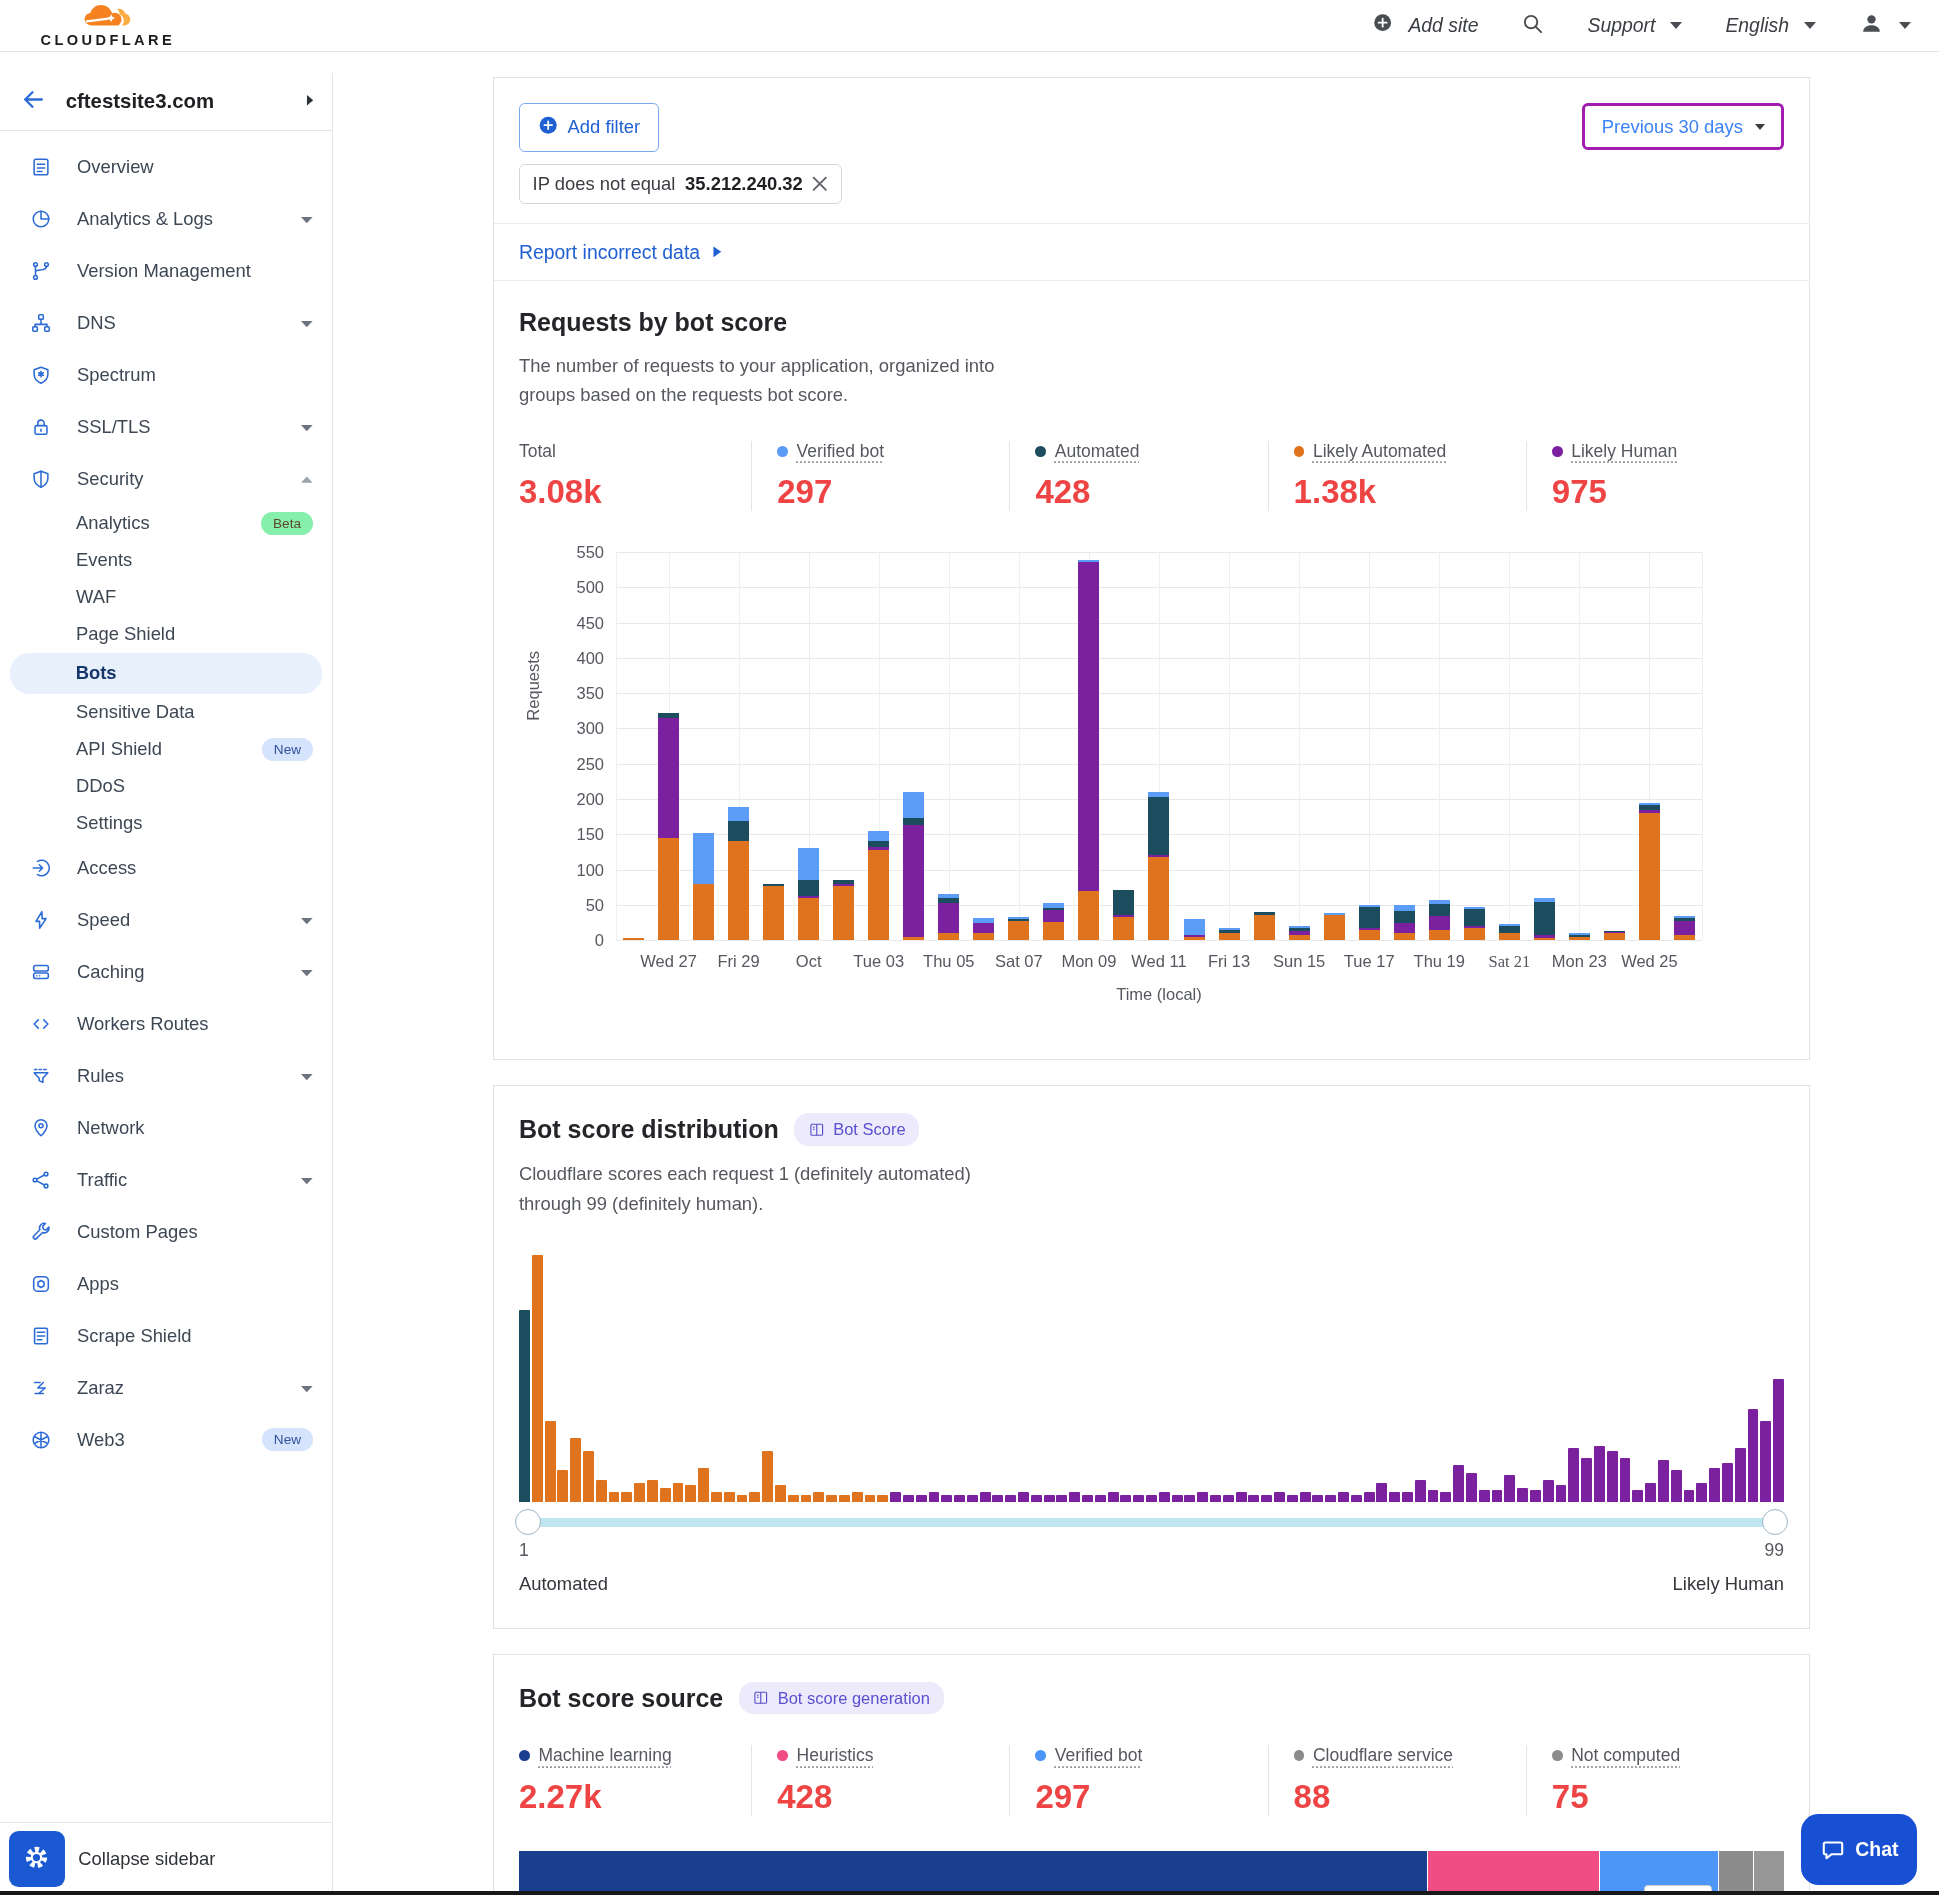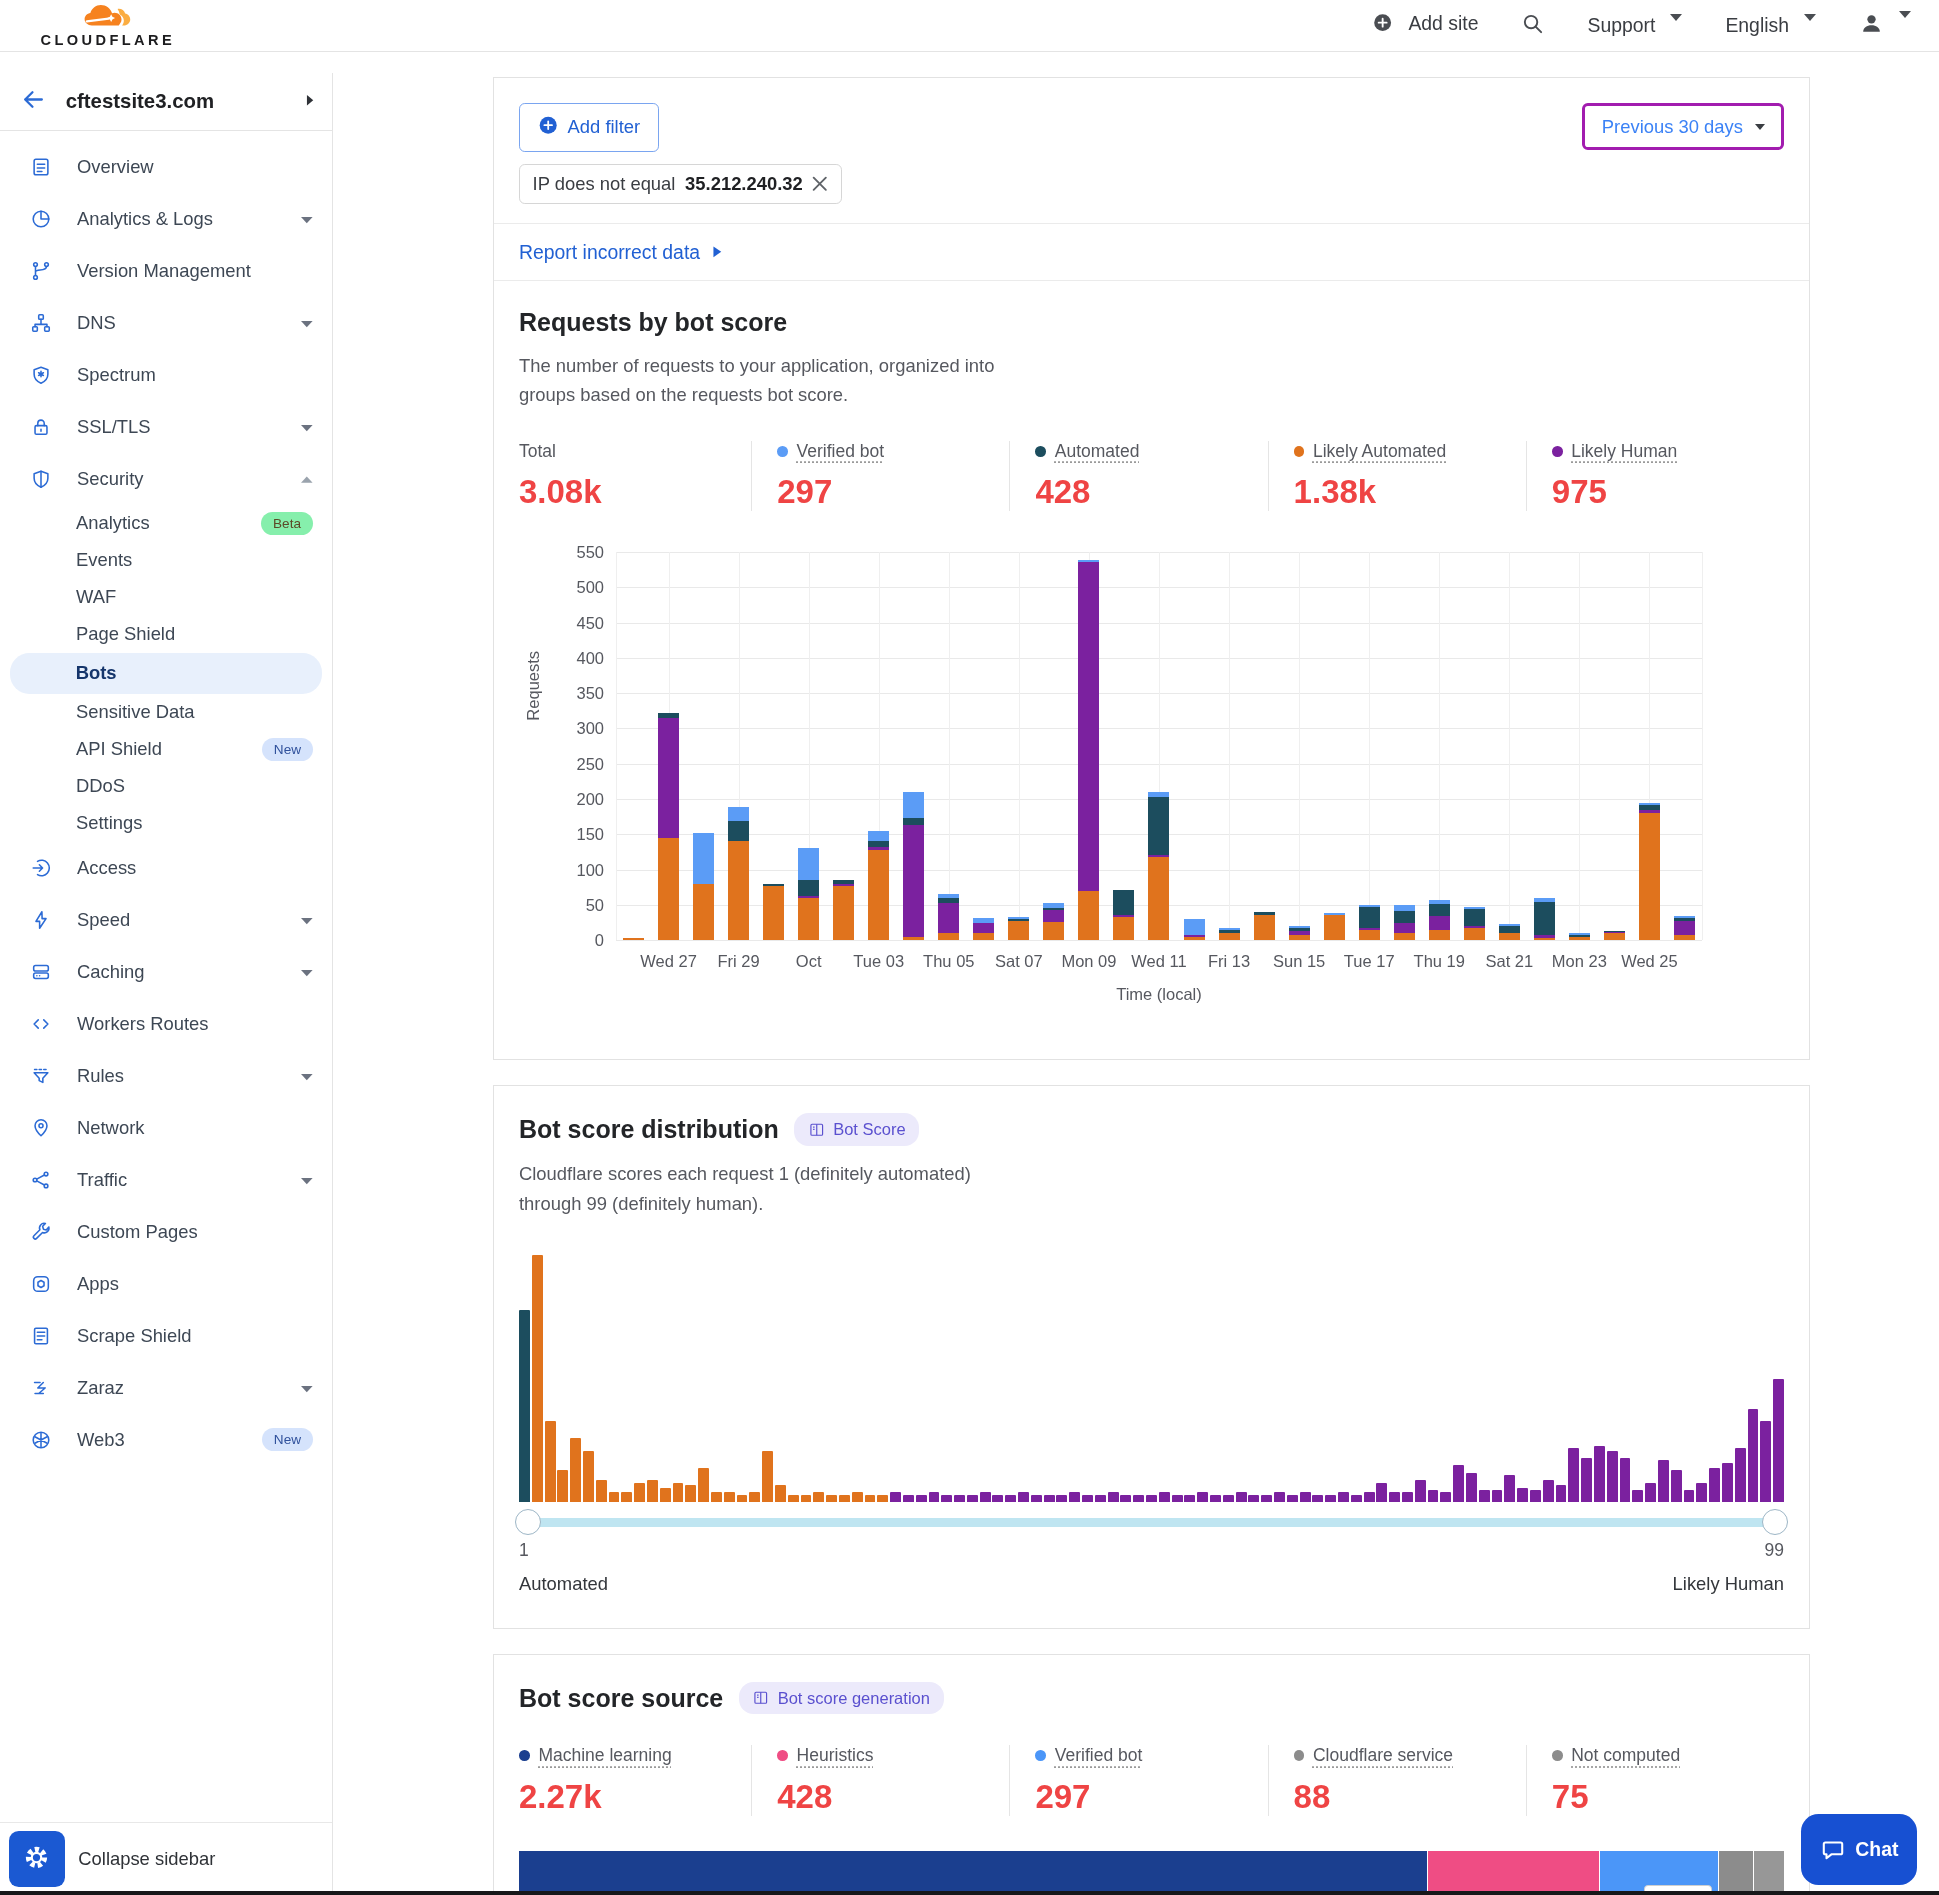--- a/index.html
+++ b/index.html
@@ -6,21 +6,21 @@
   html,body { width:1940px; height:1895px; background:#fff; overflow:hidden;
     font-family:"Liberation Sans", sans-serif; color:#24262b; position:relative; }
 
   
   .topnav { position:absolute; top:0; left:0; right:0; height:52px; background:#fff;
     border-bottom:1px solid #e4e4e4; display:flex; align-items:center; justify-content:space-between;
     padding:0 29px; z-index:10; }
   .brand { display:flex; flex-direction:column; align-items:center; margin-left:11.6px; }
   .brand-word { font-size:14.6px; font-weight:bold; letter-spacing:3.4px; color:#1d1d1f; margin-top:-1.9px; }
   .nav-right { display:flex; align-items:center; gap:43px; }
-  .nav-item { display:flex; align-items:flex-start; gap:15px; font-size:19.4px; color:#3a3d42; cursor:pointer; }
+  .nav-item { display:flex; align-items:center; gap:15px; font-size:19.4px; color:#3a3d42; cursor:pointer;font-style:italic; }
   .caret { display:inline-block; width:0; height:0; border-left:6.8px solid transparent;
     border-right:6.8px solid transparent; border-top:7.8px solid #4a4d52; }
 
   
   .sidebar { position:absolute; top:73px; left:0; bottom:0; width:333px; background:#fff;
     border-right:1px solid #e4e4e4; }
   .site-header { height:58px; border-bottom:1px solid #e4e4e4; display:flex; align-items:center;
     padding:0 17.5px 0 21.3px; gap:19.4px; }
   .site-name { font-size:20.4px; font-weight:bold; color:#202124; flex:1; }
   .side-items { padding-top:9.7px; }
@@ -778,21 +778,21 @@
             <span style="left: 17.7419%;">Oct</span>
             <span style="left: 24.1935%;">Tue 03</span>
             <span style="left: 30.6452%;">Thu 05</span>
             <span style="left: 37.0968%;">Sat 07</span>
             <span style="left: 43.5484%;">Mon 09</span>
             <span style="left: 50%;">Wed 11</span>
             <span style="left: 56.4516%;">Fri 13</span>
             <span style="left: 62.9032%;">Sun 15</span>
             <span style="left: 69.3548%;">Tue 17</span>
             <span style="left: 75.8065%;">Thu 19</span>
-            <span style="left: 82.2581%;">Sat 21</span>
+            <span style="left: 82.2581%; font-family: Liberation Serif, serif;">Sat 21</span>
             <span style="left: 88.7097%;">Mon 23</span>
             <span style="left: 95.1613%;">Wed 25</span>
           </div>
         <div class="xaxis-title" id="req-xlabel">Time (local)</div>
       </div>
     </div>
   </div>
 
   <div class="card card2">
     <div class="dist-body">

